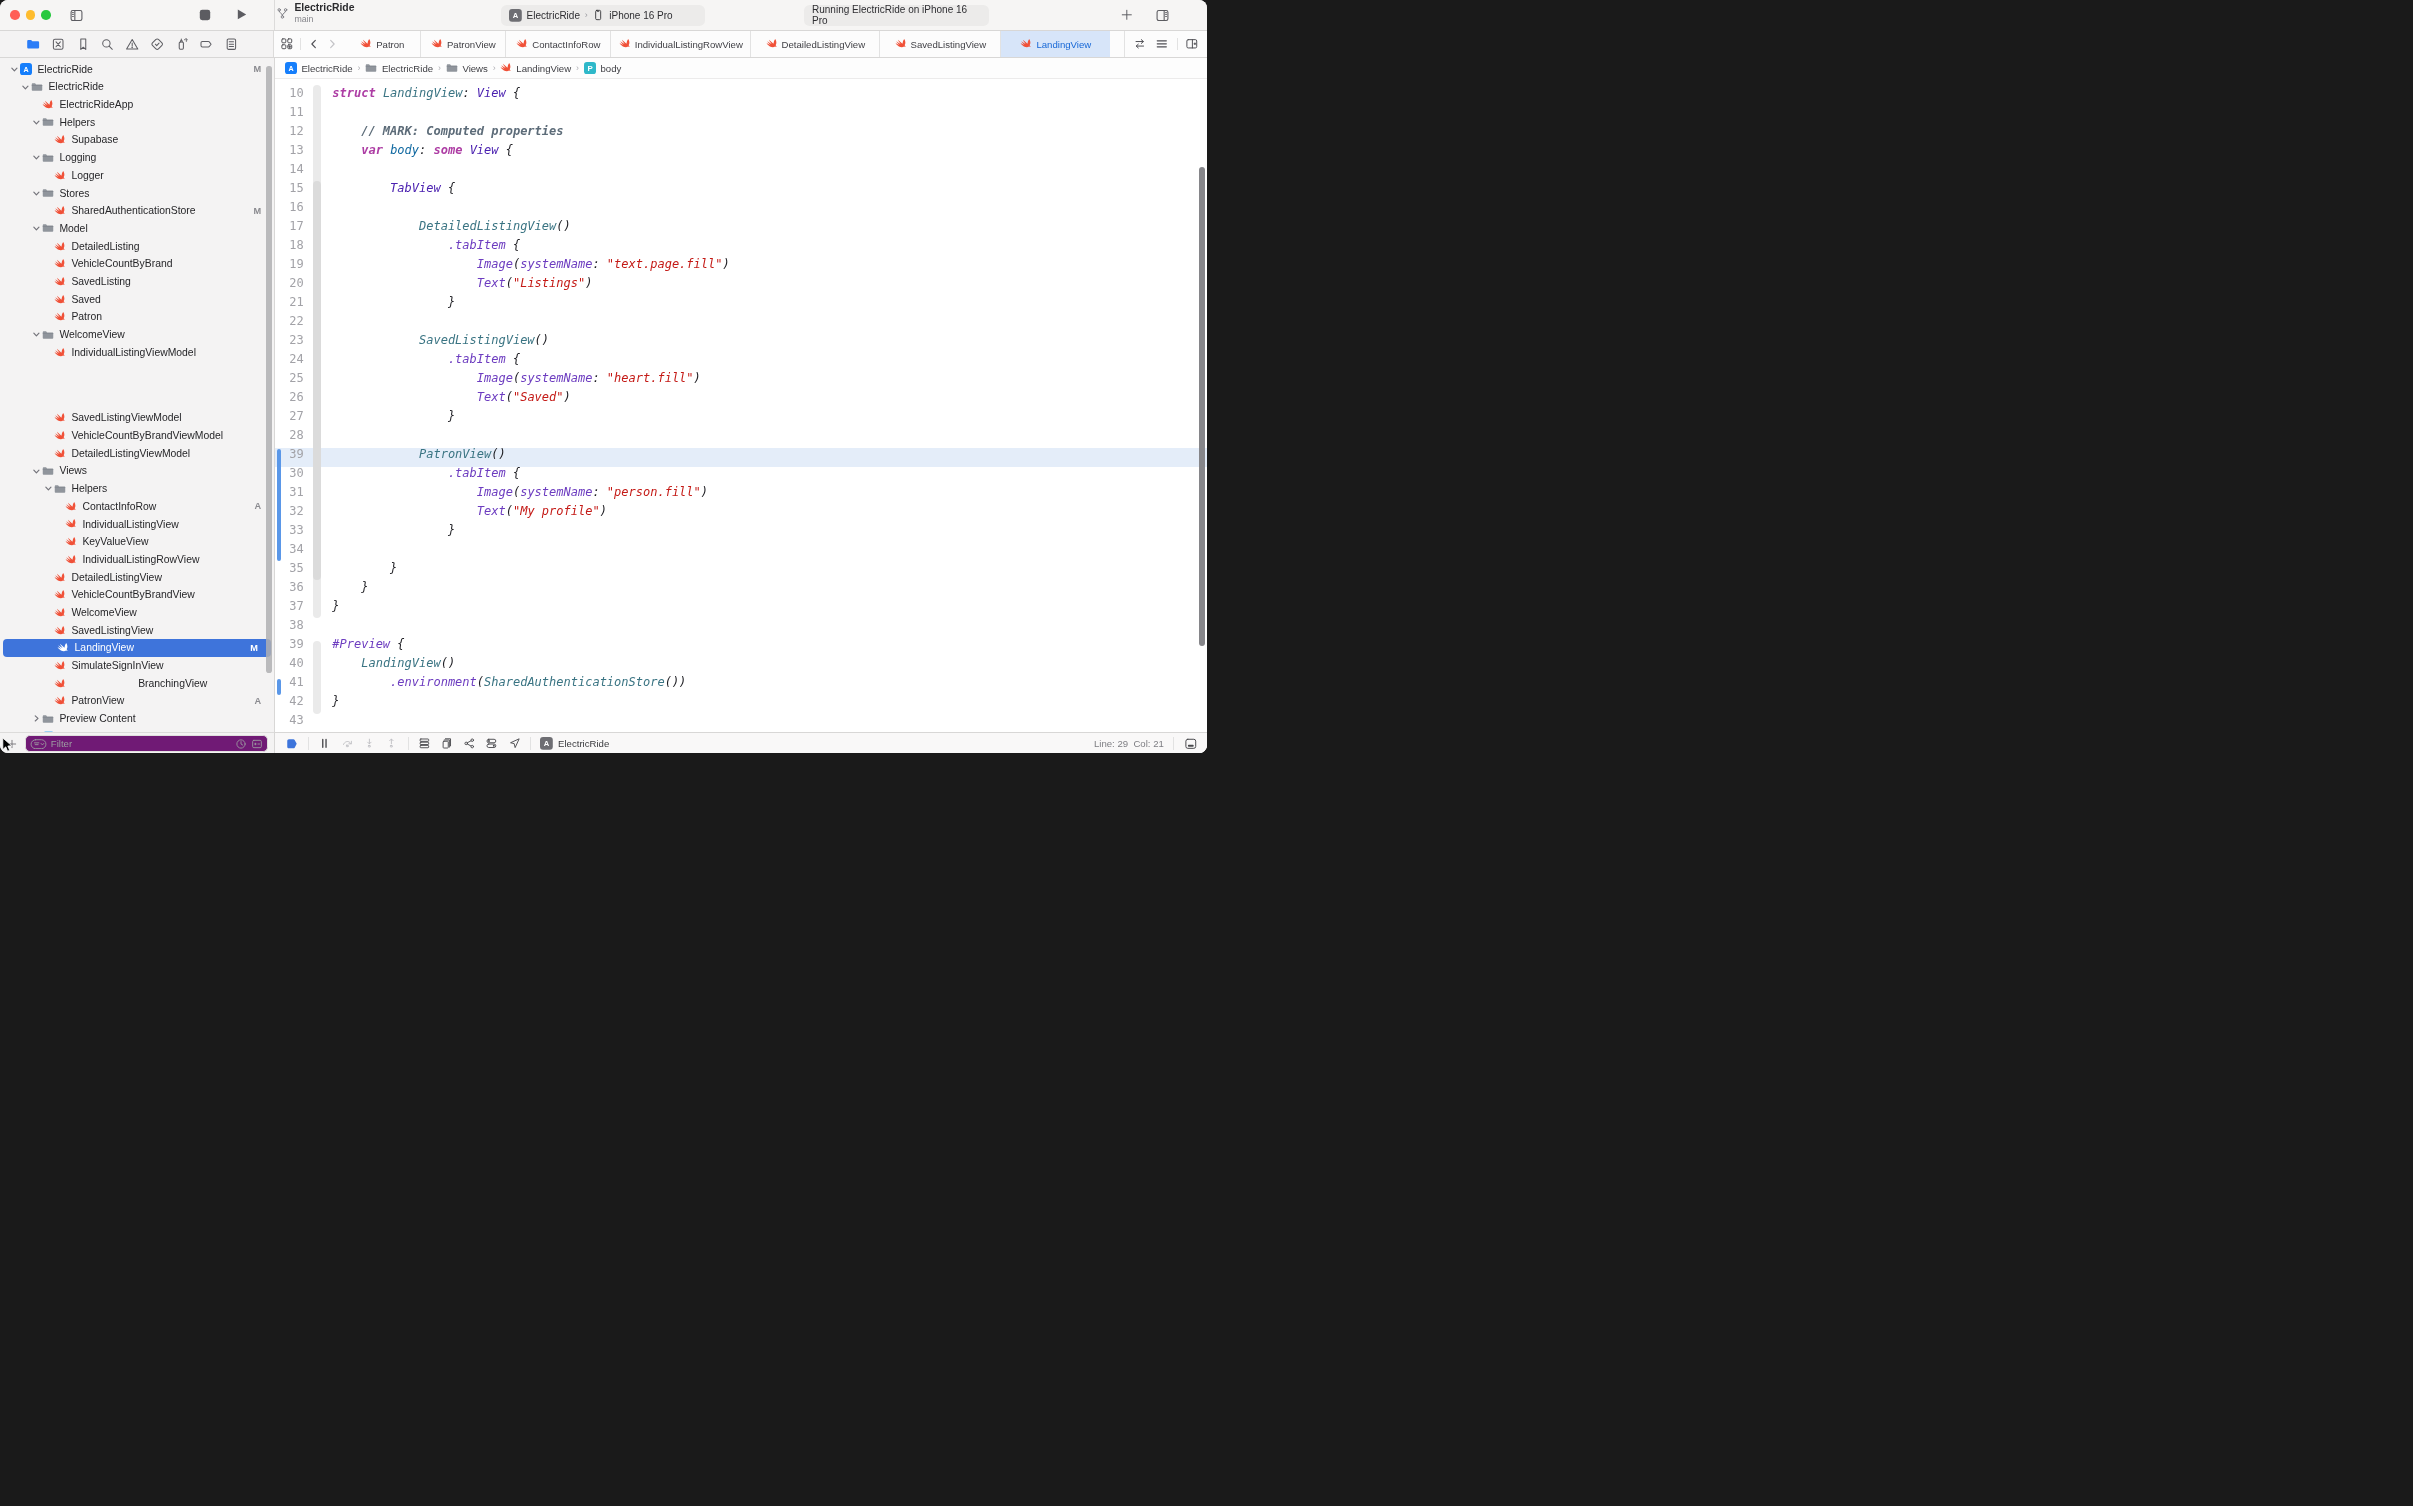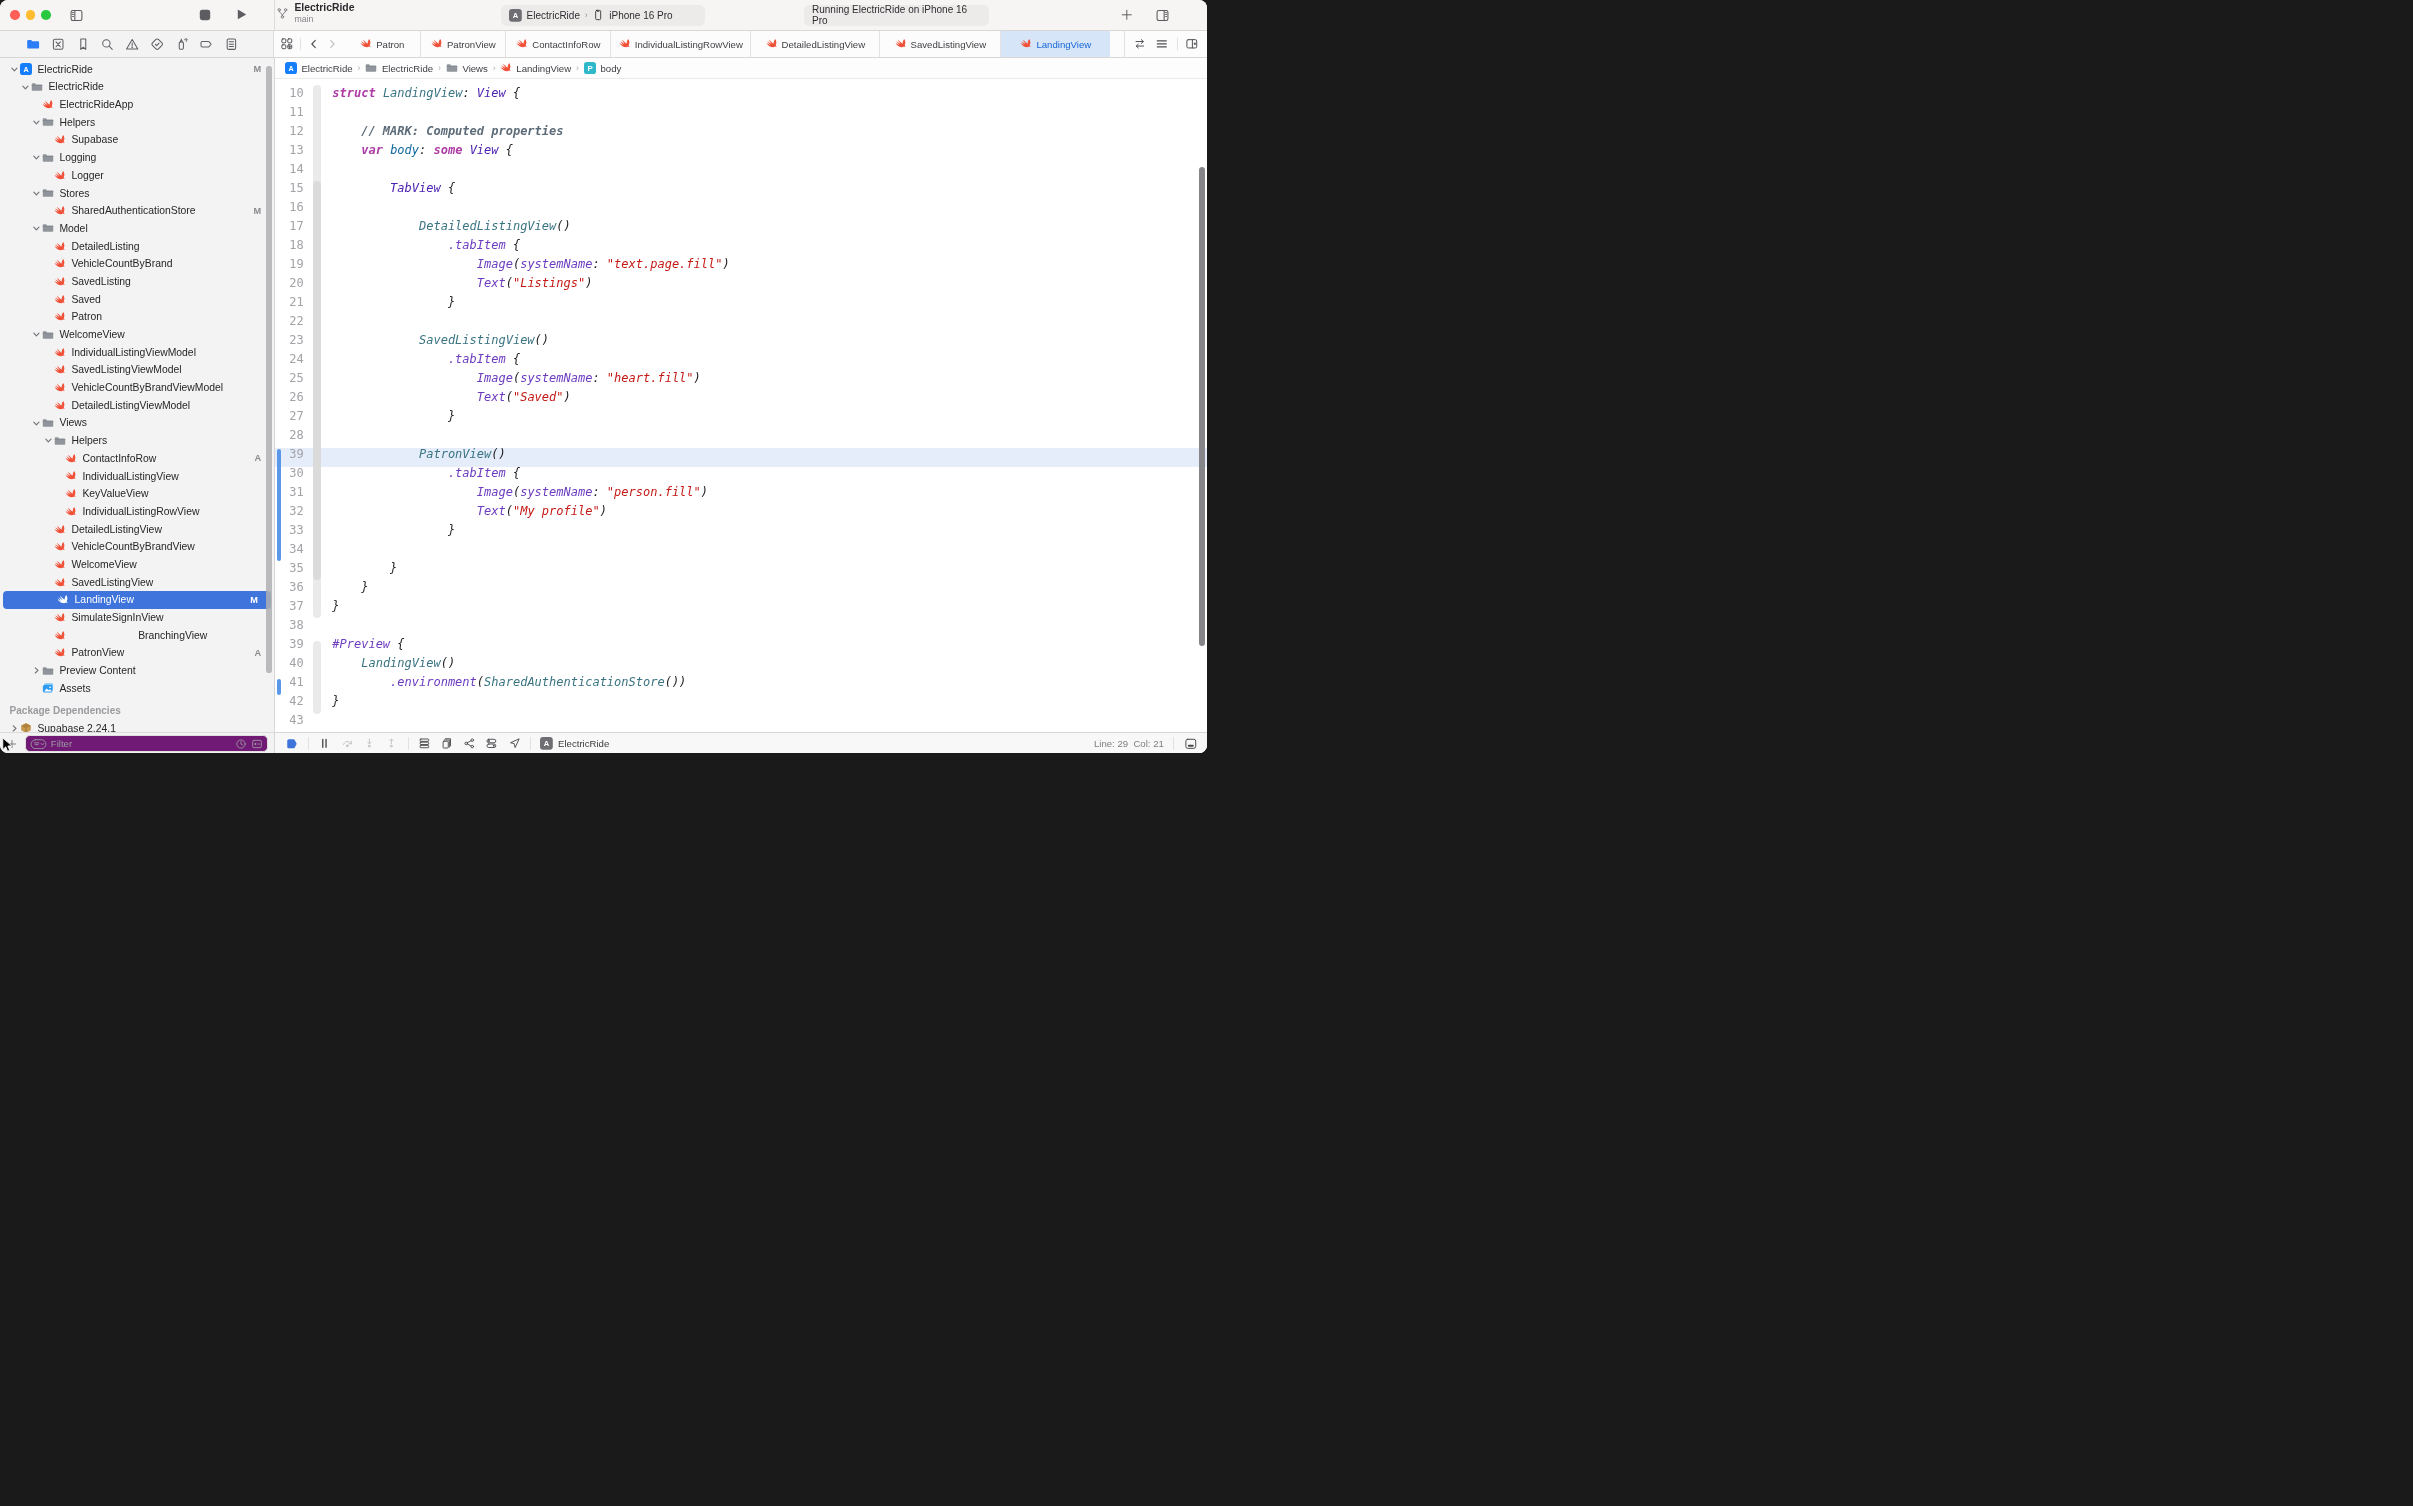--- a/index.html
+++ b/index.html
@@ -512,21 +512,21 @@
           </div>
           <div class="trow" style="padding-left: 42px;">
             <span class="chev"></span>
             <span class="ficon" style="color: rgb(240, 81, 56);">
               <svg viewBox="0 0 16 16" width="11.2" height="11.2">
                 <path d="M13.2 1.6c1.9 2.9 2.3 6.2.6 8.7.9 1.1 1.4 2.4 1.2 2.6-.2.3-1.1-.1-2-.6-1.9 1.1-4.7 1.2-7.4-.3C3.1 10.6 1.5 8.6.8 6.8c1.6 1.3 3.5 2.6 5.4 3.1C4.3 8.3 2.7 6 2 4.5c1.8 1.6 3.9 3.1 6 4C6.4 6.7 4.8 4.1 4.2 2.6c2.1 1.7 4.5 3.7 6.4 5.5.8-2 .6-4.4 2.6-6.5z" fill="currentColor"></path>
               </svg>
             </span>
             <span class="lbl">IndividualListingViewModel</span>
           </div>
-          <div class="trow" style="padding-left: 42px;">
+          <div class="trow" style="padding-left: 42px; margin-top: 48px;">
             <span class="chev"></span>
             <span class="ficon" style="color: rgb(240, 81, 56);">
               <svg viewBox="0 0 16 16" width="11.2" height="11.2">
                 <path d="M13.2 1.6c1.9 2.9 2.3 6.2.6 8.7.9 1.1 1.4 2.4 1.2 2.6-.2.3-1.1-.1-2-.6-1.9 1.1-4.7 1.2-7.4-.3C3.1 10.6 1.5 8.6.8 6.8c1.6 1.3 3.5 2.6 5.4 3.1C4.3 8.3 2.7 6 2 4.5c1.8 1.6 3.9 3.1 6 4C6.4 6.7 4.8 4.1 4.2 2.6c2.1 1.7 4.5 3.7 6.4 5.5.8-2 .6-4.4 2.6-6.5z" fill="currentColor"></path>
               </svg>
             </span>
             <span class="lbl">SavedListingViewModel</span>
           </div>
           <div class="trow" style="padding-left: 42px;">
             <span class="chev"></span>

